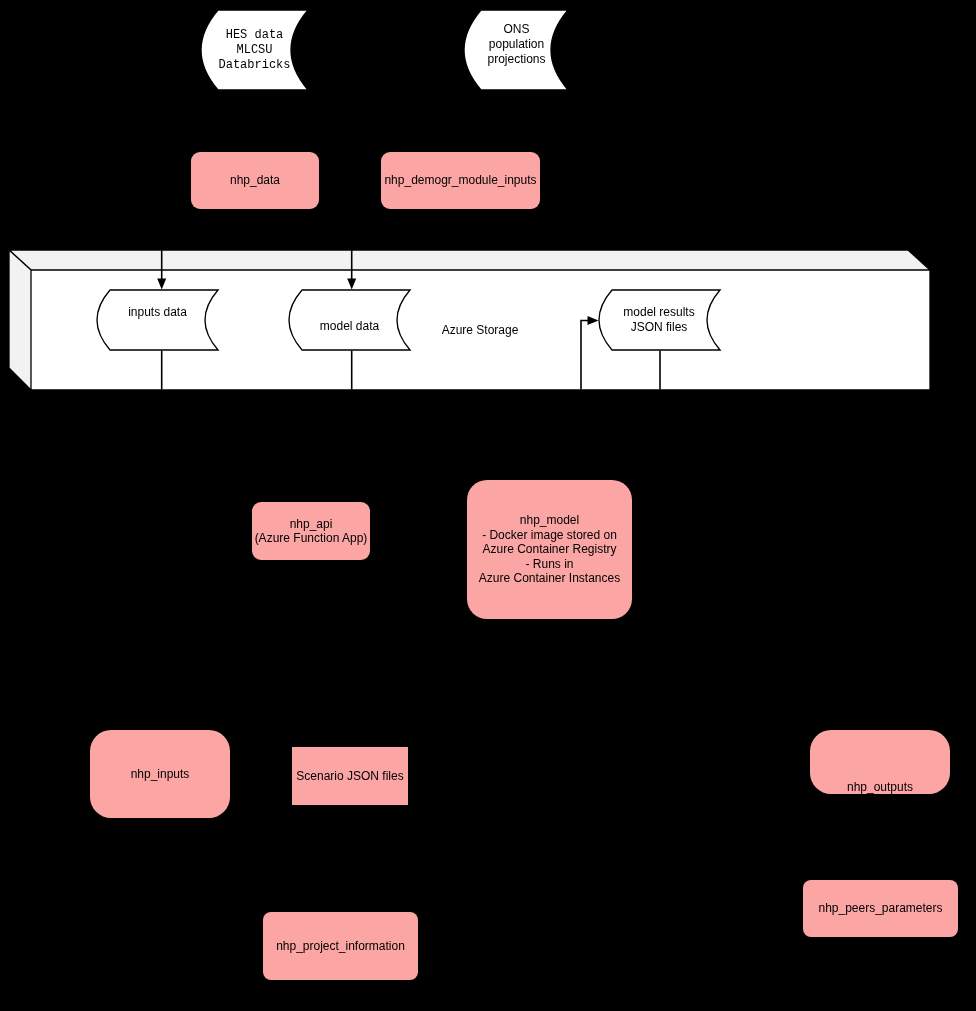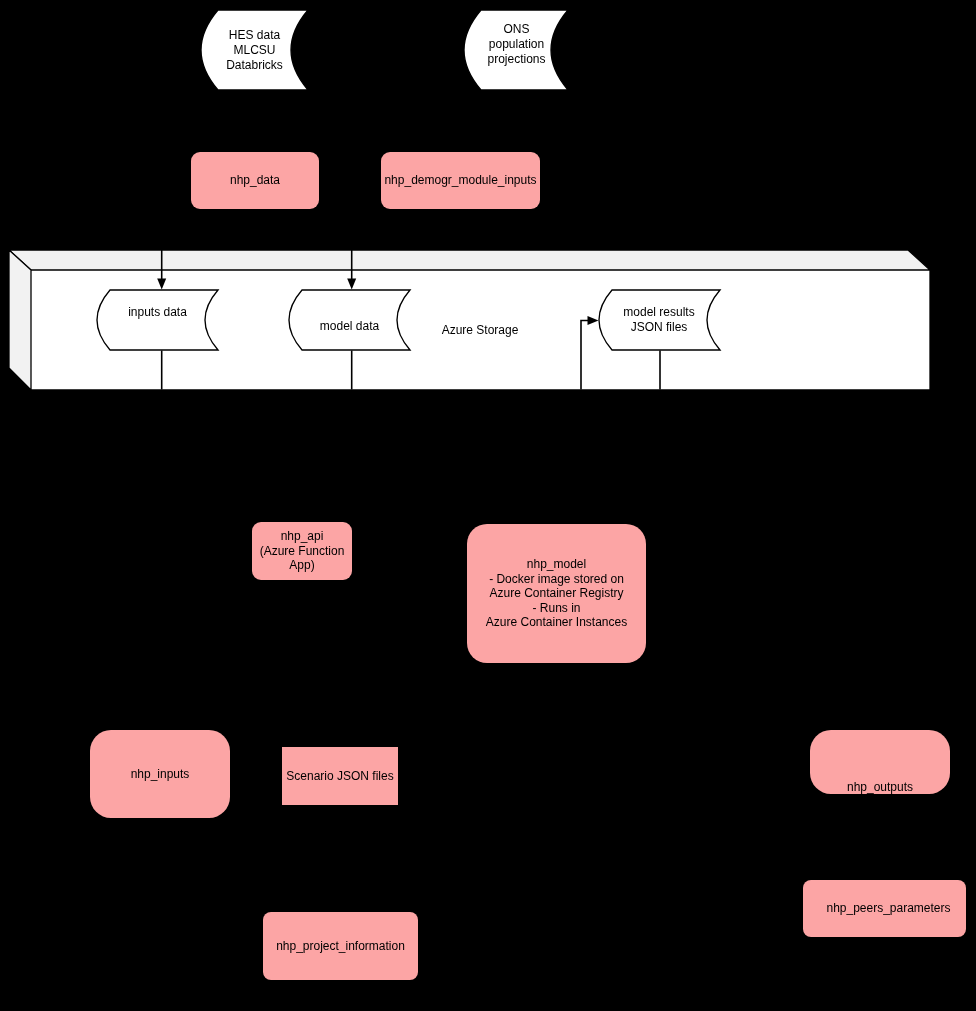--- a/index.html
+++ b/index.html
@@ -47,21 +47,21 @@
       <path d="M612,290 H720 Q694,320 720,350 H612 Q586,320 612,290 Z"></path>
     </g>
 
     <g fill="#000000" stroke="none">
       <polygon points="161.7,289.5 157.2,278.5 166.2,278.5"></polygon>
       <polygon points="351.7,289.5 347.2,278.5 356.2,278.5"></polygon>
       <polygon points="598.5,320.5 587.5,316 587.5,325"></polygon>
     </g>
   </svg>
 
-  <div class="label" style="left:201px;top:10px;width:107px;height:80px;">
+  <div class="label" style="left:201px;top:10px;width:107px;height:80px;font-family:Liberation Mono, monospace;">
     <span>HES data</span>
     <span>MLCSU</span>
     <span>Databricks</span>
   </div>
 
   <div class="label" style="left:465px;top:10px;width:103px;height:68px;">
     <span>ONS</span>
     <span>population</span>
     <span>projections</span>
   </div>
@@ -84,46 +84,46 @@
   </div>
 
   <div class="box r9" style="left:191px;top:152px;width:128px;height:57px;">
     <span>nhp_data</span>
   </div>
 
   <div class="box r9" style="left:381px;top:152px;width:159px;height:57px;">
     <span>nhp_demogr_module_inputs</span>
   </div>
 
-  <div class="box r9" style="left:252px;top:502px;width:100px;height:58px;margin-top:20px;">
+  <div class="box r9" style="left:252px;top:502px;width:118px;height:58px;">
     <span>nhp_api</span>
     <span>(Azure Function App)</span>
   </div>
 
-  <div class="box r20" style="left:467px;top:480px;width:179px;height:139px;margin-top:44px;">
+  <div class="box r20" style="left:467px;top:480px;width:165px;height:139px;">
     <span>nhp_model</span>
     <span>- Docker image stored on</span>
     <span>Azure Container Registry</span>
     <span>- Runs in</span>
     <span>Azure Container Instances</span>
   </div>
 
   <div class="box r14" style="left:90px;top:730px;width:140px;height:88px;">
     <span>nhp_inputs</span>
   </div>
 
-  <div class="box" style="left:282px;top:747px;width:116px;height:58px;">
+  <div class="box" style="left:292px;top:747px;width:116px;height:58px;">
     <span>Scenario JSON files</span>
   </div>
 
   <div class="box r14" style="left:810px;top:730px;width:140px;height:64px;justify-content:flex-end;">
     <span>nhp_outputs</span>
   </div>
 
-  <div class="box r8" style="left:803px;top:880px;width:155px;height:57px;padding-left:8px;">
+  <div class="box r8" style="left:803px;top:880px;width:155px;height:57px;">
     <span>nhp_peers_parameters</span>
   </div>
 
   <div class="box r8" style="left:263px;top:912px;width:155px;height:68px;">
     <span>nhp_project_information</span>
   </div>
 
 </div>
 
 </body></html>

